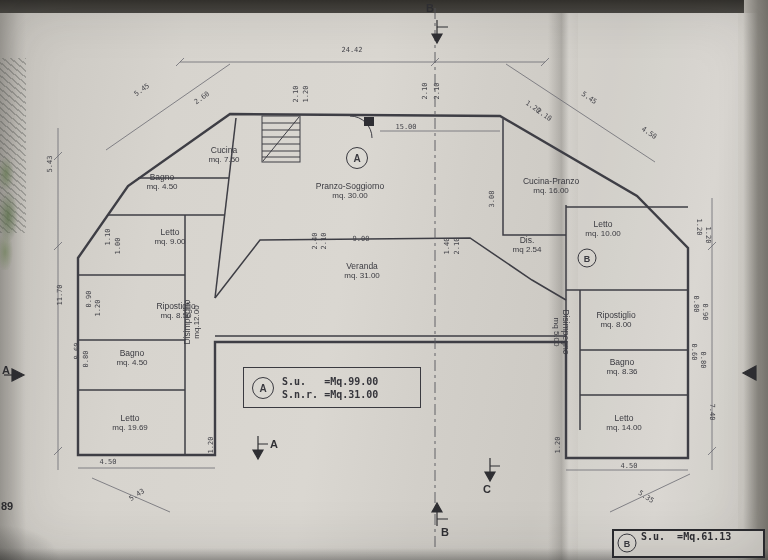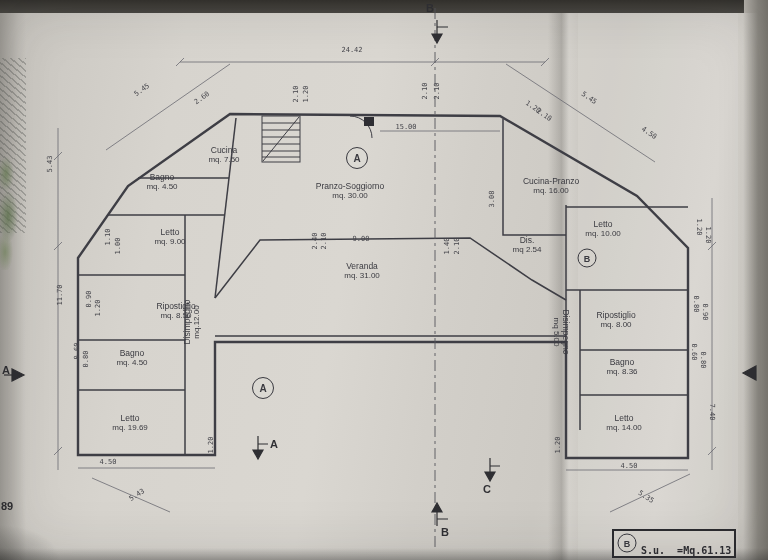--- a/index.html
+++ b/index.html
@@ -22,21 +22,21 @@
   .room .ar{font-size:8px;display:block}
   .room.vl{transform:translate(-50%,-50%) rotate(-90deg)}
   .room.vr{transform:translate(-50%,-50%) rotate(90deg)}
   .circ{position:absolute;border:1.2px solid #3a3a40;border-radius:50%;color:#3a3a40;display:flex;align-items:center;justify-content:center;transform:translate(-50%,-50%);font-weight:bold;background:rgba(255,255,255,.05)}
   .circ.big{width:20px;height:20px;font-size:10px}
   .circ.small{width:17px;height:17px;font-size:9px}
   .dim{position:absolute;font-family:"DejaVu Sans Mono",monospace;font-size:7px;color:#45454b;white-space:nowrap}
   .secletter{position:absolute;font-weight:bold;font-size:11px;color:#303034}
   #sumbox{position:absolute;left:243px;top:367px;width:178px;height:41px;border:1.3px solid #3a3a40;box-sizing:border-box;display:flex;flex-direction:column;justify-content:center;padding-left:38px;gap:2px}
   #sumbox .sline{font-family:"DejaVu Sans Mono",monospace;font-size:10px;font-weight:bold;color:#35353b;white-space:pre}
-  #cornerbox{position:absolute;left:612px;top:529px;width:124px;height:29px;border:2px solid #2c2c30;box-sizing:border-box;display:flex;align-items:flex-end;padding-left:27px;background:#d8d5cf}
+  #cornerbox{position:absolute;left:612px;top:529px;width:153px;height:29px;border:2px solid #2c2c30;box-sizing:border-box;display:flex;align-items:flex-start;padding-left:27px;background:#d8d5cf}
   #cornerbox .sline{font-family:"DejaVu Sans Mono",monospace;font-size:10px;font-weight:bold;color:#2e2e33;white-space:pre}
   #floortitle{position:absolute;left:352px;top:481px;transform:translateX(-50%);font-size:15px;letter-spacing:6px;color:#3b3b41}
   #pagenum{position:absolute;left:1px;top:500px;font-size:11px;font-weight:bold;color:#2e2e32}
 </style>
 </head>
 <body>
 
 <div id="scene">
 
   <div id="paper"></div>
@@ -220,20 +220,24 @@
     <span class="ar">mq. 8.36</span>
   </div>
   <div class="room" style="left:624px;top:413px">
     <span class="nm">Letto</span>
     <span class="ar">mq. 14.00</span>
   </div>
 
   <div class="circ big" style="left:357px;top:158px">A</div>
   <div class="circ small" style="left:587px;top:258px">B</div>
 
+  <div id="sumbox">
+    <div class="sline">S.u.   =Mq.99.00</div>
+    <div class="sline">S.n.r. =Mq.31.00</div>
+  </div>
   <div class="circ big" style="left:263px;top:388px">A</div>
 
   <div id="cornerbox">
     <div class="sline">S.u.  =Mq.61.13</div>
   </div>
   <div class="circ small" style="left:627px;top:543px">B</div>
 
   <div id="pagenum">89</div>
   <span class="secletter" style="left:426px;top:2px">B</span>
   <span class="secletter" style="left:441px;top:526px">B</span>

